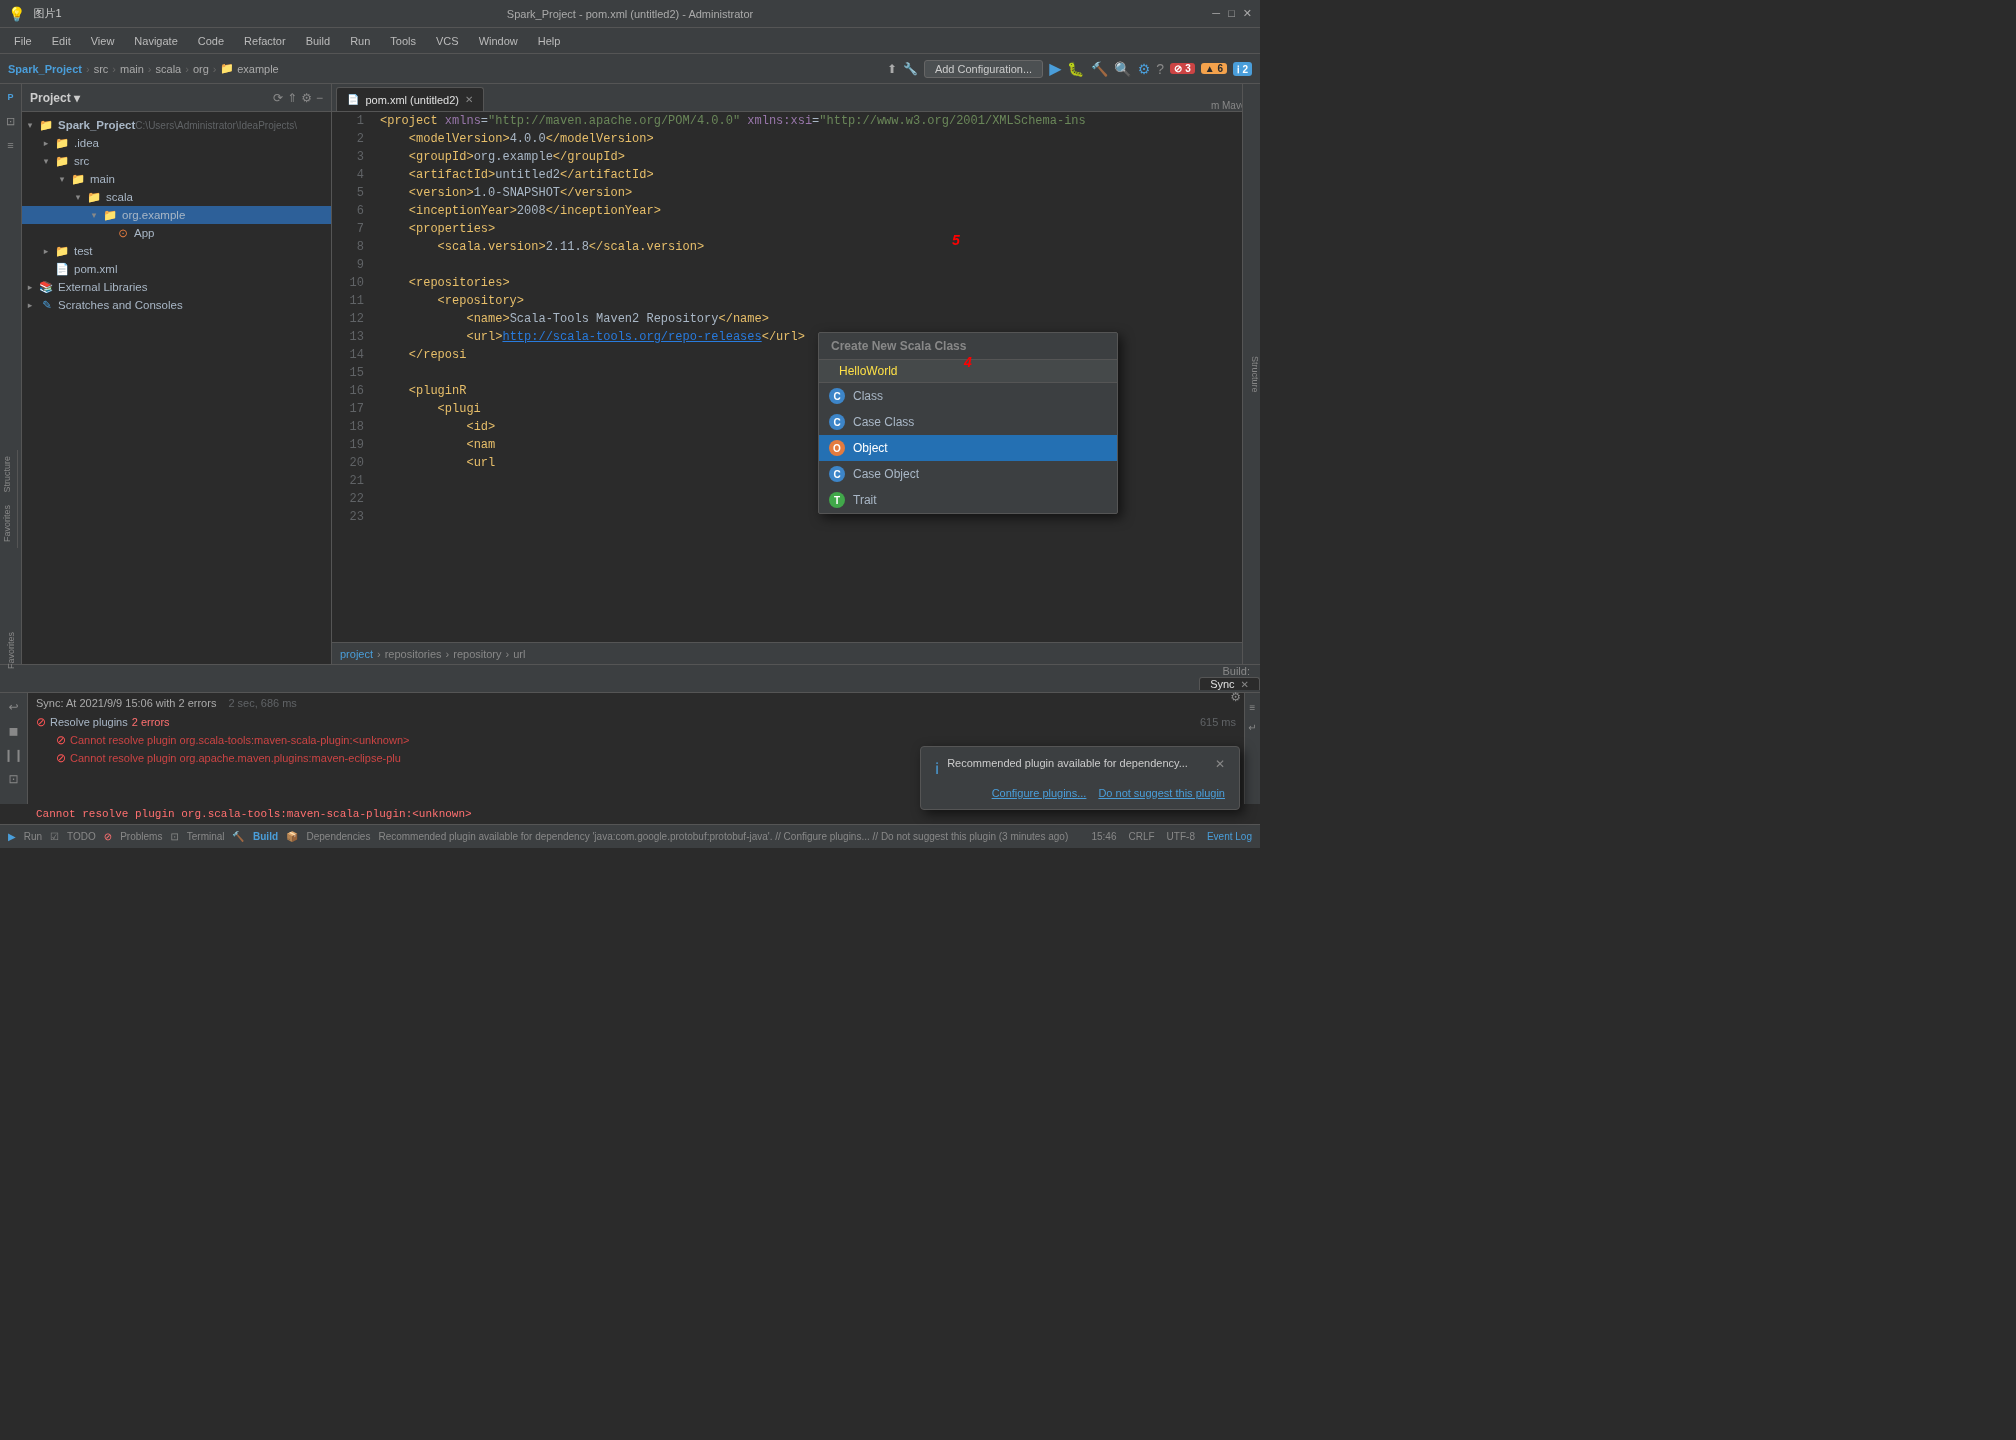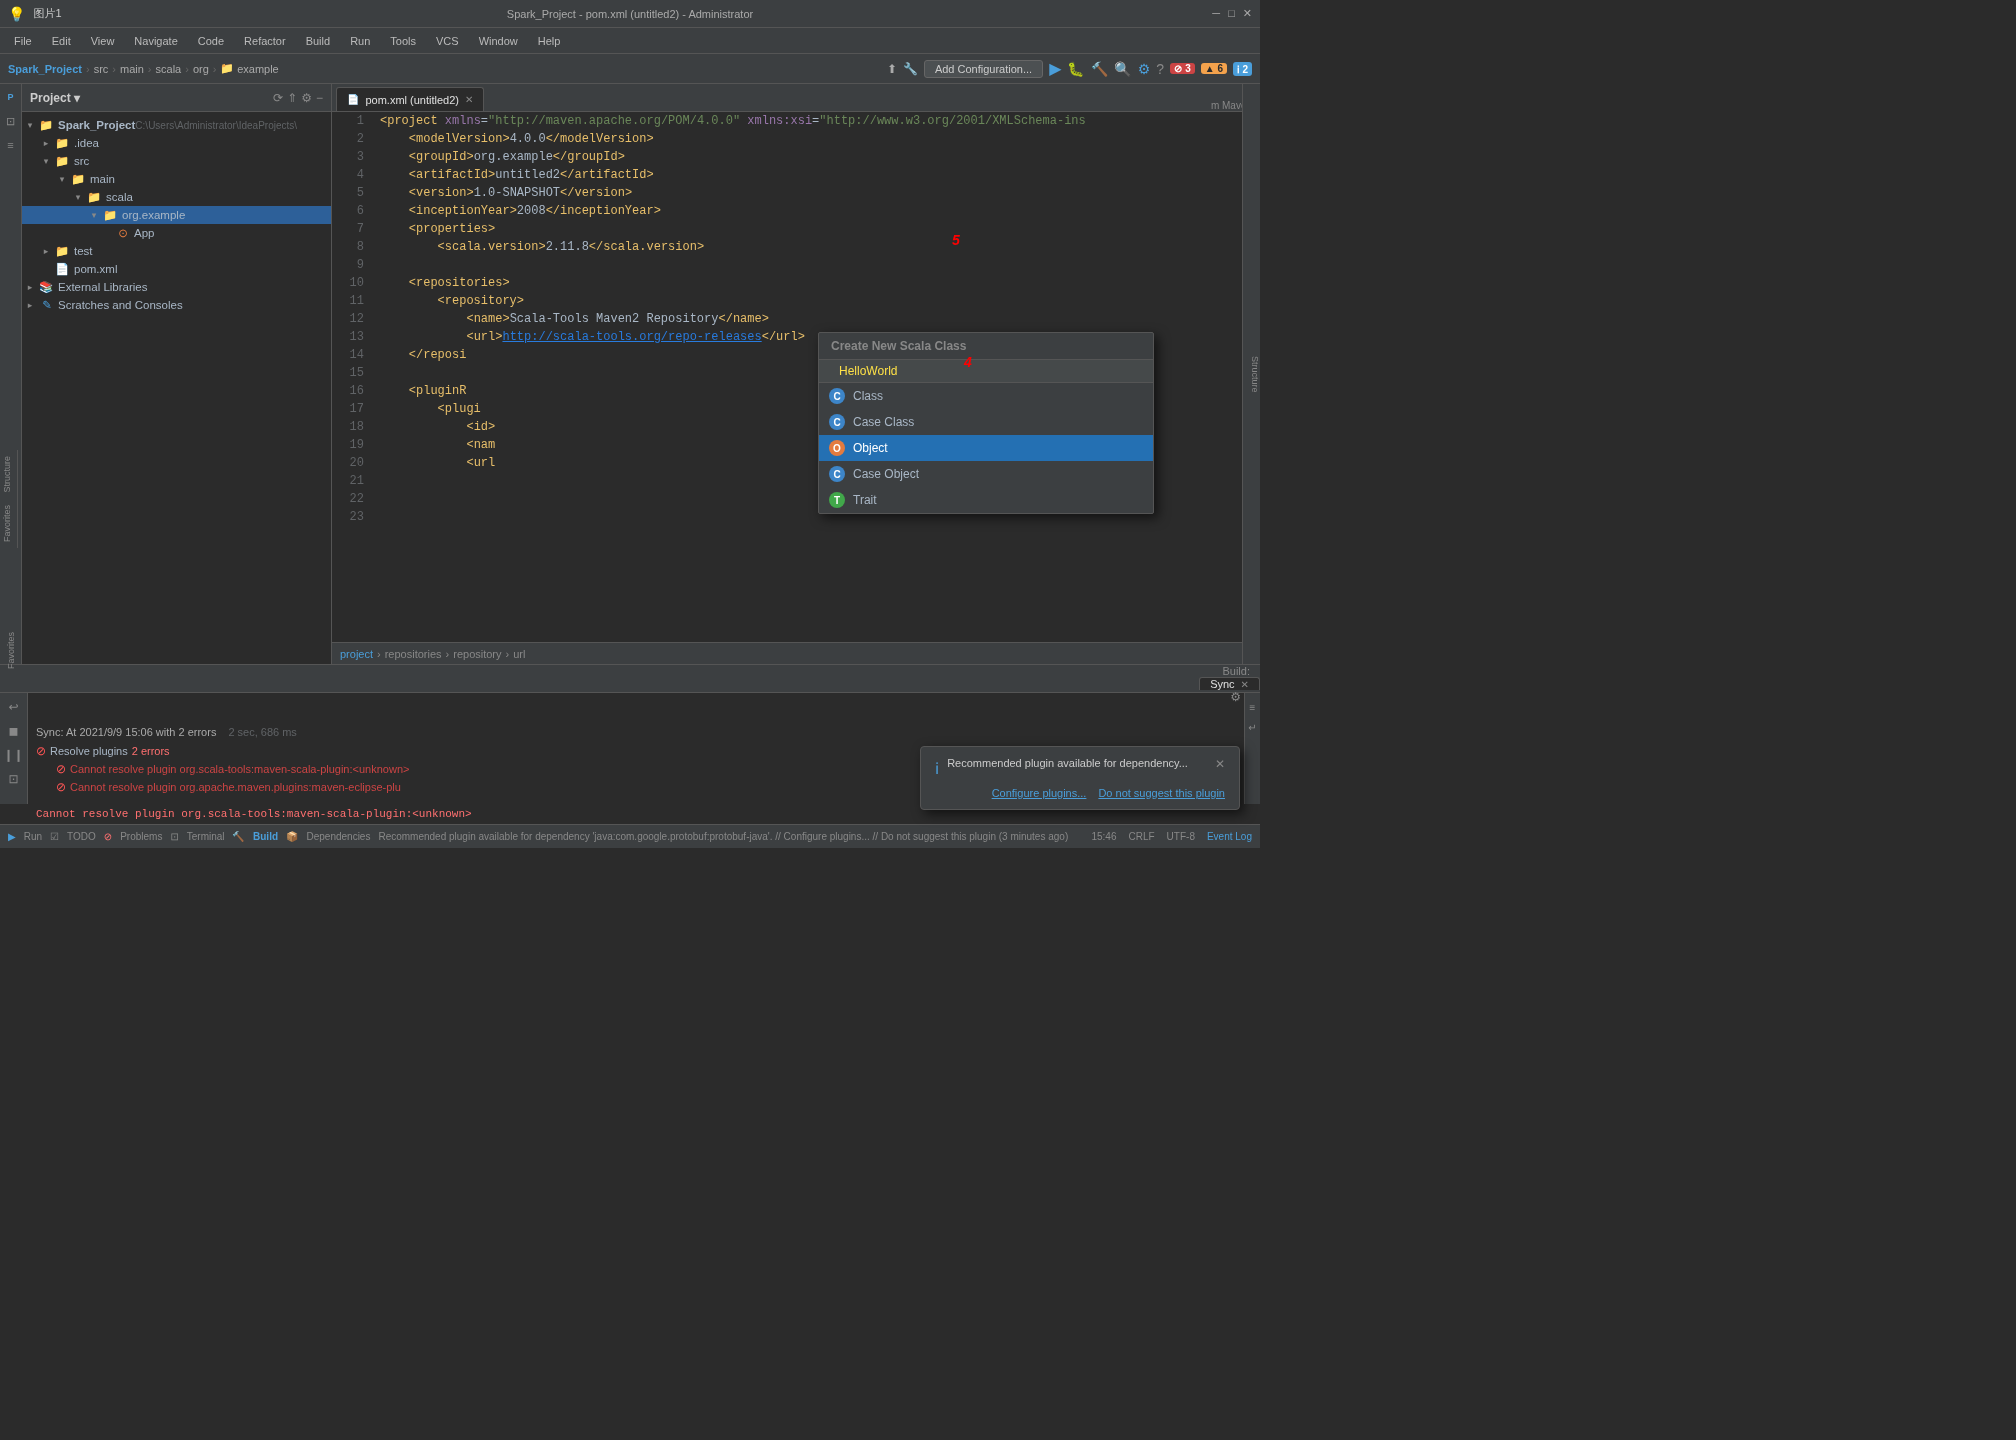--- a/index.html
+++ b/index.html
@@ -292,21 +292,21 @@
 
     
     .context-menu {
       position: absolute;
       top: 248px;
       left: 486px;
       background: #3c3f41;
       border: 1px solid #555;
       box-shadow: 4px 4px 12px rgba(0,0,0,0.6);
       z-index: 100;
-      width: 336px;
+      width: 300px;
       border-radius: 2px;
     }
     .context-menu-title {
       padding: 6px 12px;
       font-size: 12px;
       color: #888;
       border-bottom: 1px solid #555;
       font-weight: bold;
     }
     .context-menu-input {
@@ -428,21 +428,20 @@
       flex-direction: column;
       overflow: hidden;
     }
     .build-header {
       padding: 4px 8px;
       font-size: 11px;
       color: #aaa;
       display: flex;
       align-items: center;
       justify-content: space-between;
-      margin-top: 29px;
     }
     .build-header-left {
       display: flex;
       gap: 12px;
     }
     .build-error {
       display: flex;
       align-items: center;
       padding: 2px 8px;
       font-size: 11px;

